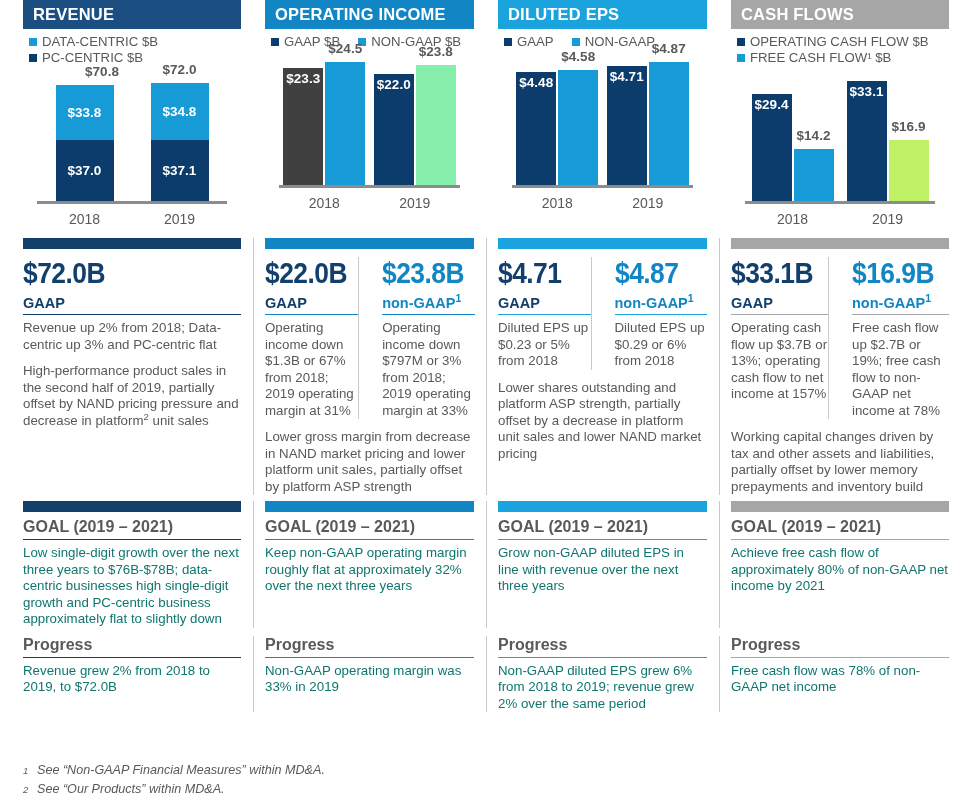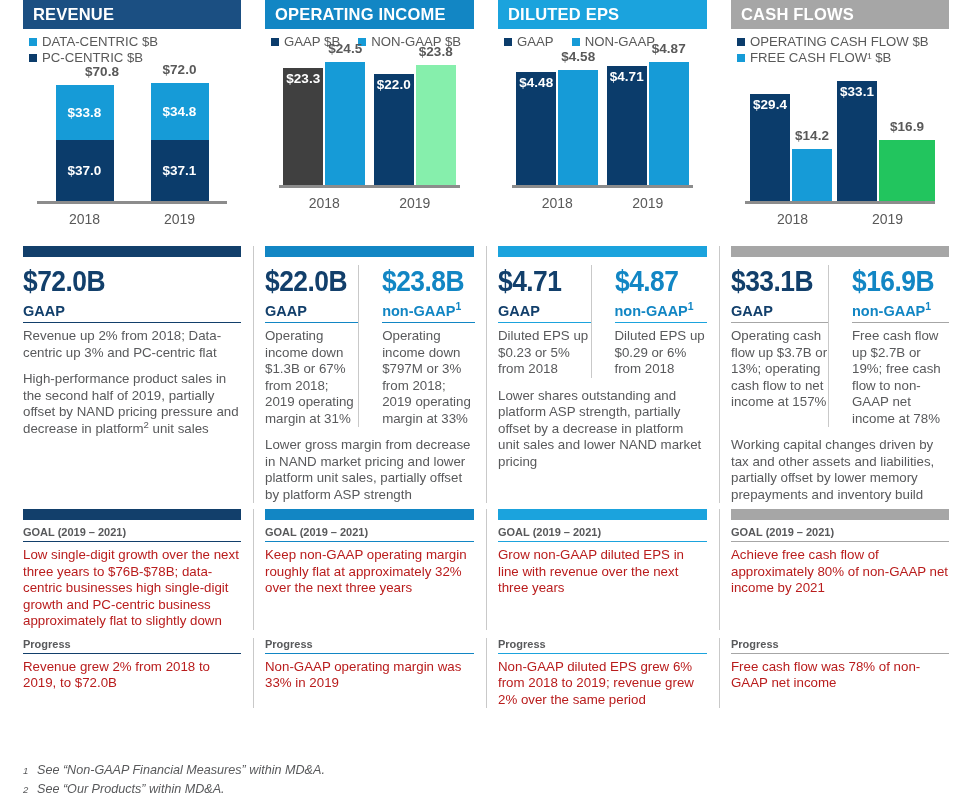--- a/index.html
+++ b/index.html
@@ -209,30 +209,30 @@
   
   .panel-note {
     font-size: 13.3px;
     line-height: 16.5px;
     color: #58595b;
     padding-top: 10px;
   }
 
   
   .sec-title {
-    font-size: 11px;
+    font-size: 16px;
     font-weight: bold;
     color: #58595b;
     padding-bottom: 3px;
   }
   .sec-rule { height: 1px; background: #bfbfbf; margin-bottom: 5px; }
   .sec-body {
     font-size: 13.3px;
     line-height: 16.5px;
-    color: #b91c1c;
+    color: #0f766e;
   }
 
   
   .footnotes {
     position: absolute;
     left: 23px;
     bottom: 4px;
     width: 700px;
   }
   .fn {
@@ -403,35 +403,35 @@
                 <div class="bar-in-label">$29.4</div>
               </div>
               <div class="bar" style="width:40px;height:51.67222222222222px;background:#169bd7">
                 <div class="bar-top-label" style="top:-21px;">$14.2</div>
               </div>
             </div>
             <div class="grp grouped">
               <div class="bar" style="width:40px;height:120.44722222222224px;background:#0b3c6b">
                 <div class="bar-in-label">$33.1</div>
               </div>
-              <div class="bar" style="width:56px;height:61.49722222222221px;background:#22c55e">
+              <div class="bar" style="width:40px;height:61.49722222222221px;background:#bef264">
                 <div class="bar-top-label" style="top:-21px;">$16.9</div>
               </div>
             </div>
           </div>
           <div class="axis"></div>
           <div class="xticks">
             <div class="xtick">2018</div>
             <div class="xtick">2019</div>
           </div>
         </div>
       </div>
     </div>
 
-  <div class="row" id="metrics-row" style="margin-top:16px;">
+  <div class="row" id="metrics-row" style="margin-top:8px;">
       <div class="panel p0">
         <div class="band" style="background:#123f6b"></div>
         <div class="metrics">
           <div class="metric">
             <div class="metric-val" style="color:#123f6b">$72.0B</div>
             <div class="metric-kind" style="color:#123f6b"><span>GAAP</span></div>
             <div class="metric-rule" style="background:#123f6b"></div>
             <div class="metric-note">Revenue up 2% from 2018; Data-centric up 3% and PC-centric flat</div>
           </div>
         </div>

